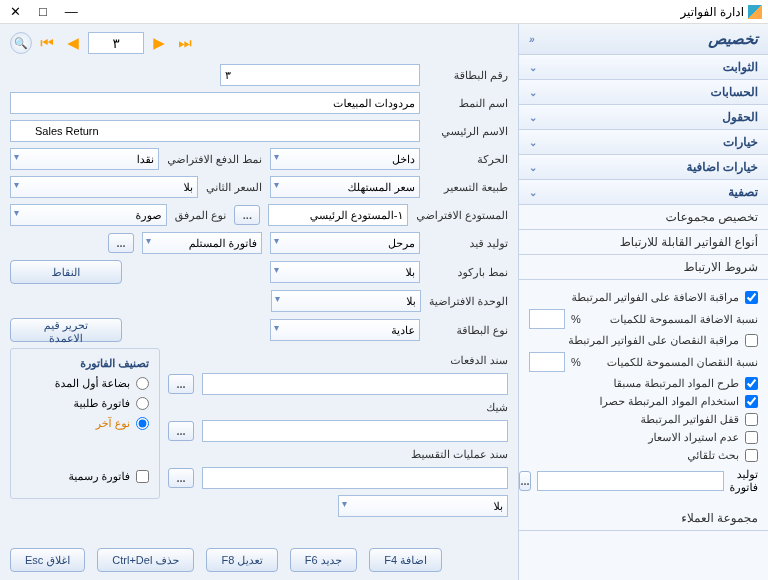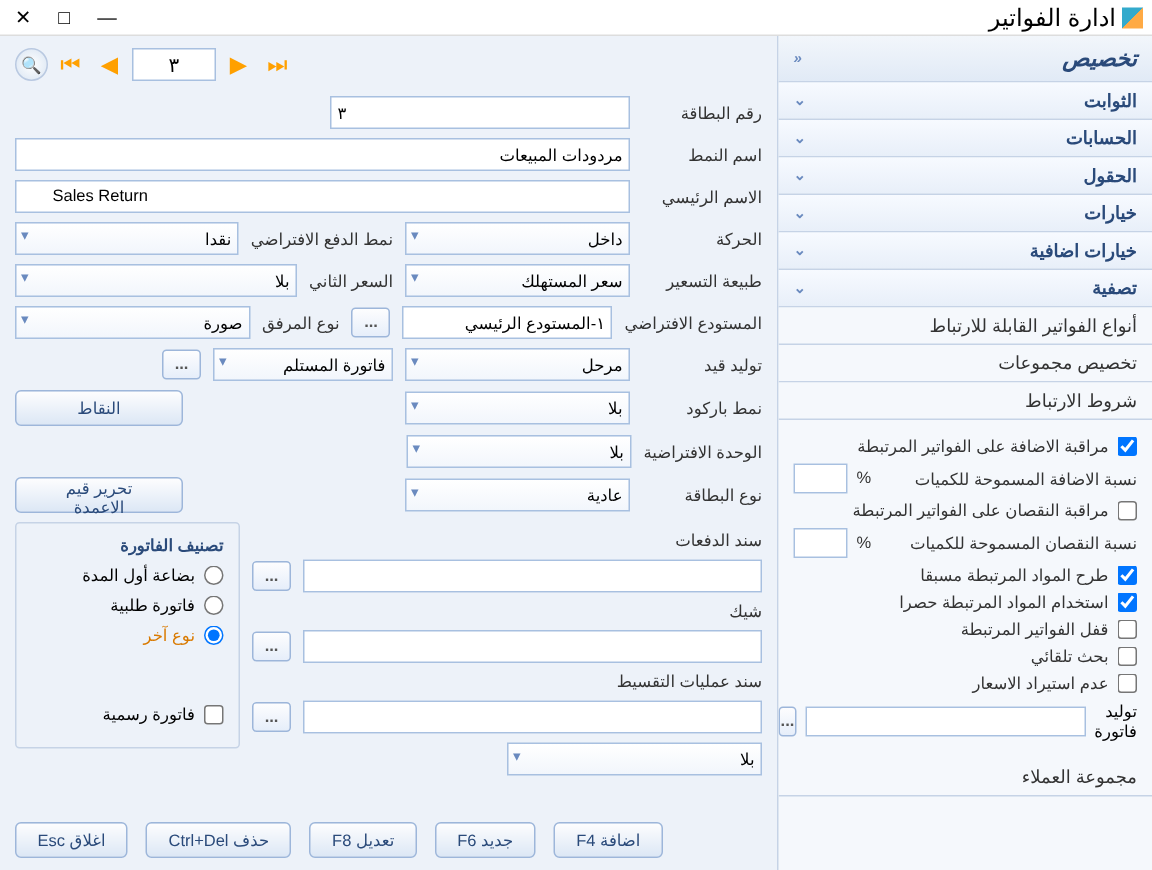--- a/index.html
+++ b/index.html
@@ -1,18 +1,18 @@
 <!DOCTYPE html>
 <html dir="rtl"><head>
 <meta charset="utf-8">
 <style>
 * { box-sizing: border-box; margin: 0; padding: 0; }
 body { font-family: Tahoma, Arial, sans-serif; font-size: 11px; background: #fff; direction: rtl; width: 768px; height: 580px; overflow: hidden; }
 .titlebar { height: 24px; display: flex; justify-content: space-between; align-items: center; padding: 0 6px; border-bottom: 1px solid #ddd; }
-.titlebar .title { display: flex; align-items: center; gap: 4px; font-size: 16px; }
+.titlebar .title { display: flex; align-items: center; gap: 4px; font-size: 12px; }
 .titlebar .controls { display: flex; gap: 10px; direction: ltr; font-size: 13px; }
 .titlebar .controls span { cursor: pointer; padding: 0 4px; }
 .logo-icon { width: 14px; height: 14px; background: linear-gradient(135deg,#3ac 50%,#fa4 50%); display: inline-block; }
 
 .main { display: flex; height: 556px; }
 
 .sidebar { width: 250px; background: #f5f8fc; border-left: 1px solid #c6d3e6; display: flex; flex-direction: column; overflow-y: auto; }
 .side-header { background: linear-gradient(#f2f6fb,#e1eaf6); padding: 6px 10px; font-size: 15px; font-weight: bold; font-style: italic; color: #2a4a7a; border-bottom: 1px solid #c6d3e6; display: flex; justify-content: space-between; align-items: center; }
 .side-item { background: linear-gradient(#f7faff,#e8eff9); padding: 5px 10px; font-size: 12px; font-weight: bold; color: #2a4a7a; border-bottom: 1px solid #c6d3e6; display: flex; justify-content: space-between; align-items: center; cursor: pointer; }
 .side-item.plain { background: #f5f8fc; font-weight: normal; color: #333; }
@@ -96,24 +96,24 @@
     <div class="side-item">
         <span>خيارات اضافية</span>
         <span class="chev">⌄</span>
       </div>
     <div class="side-item">
         <span>تصفية</span>
         <span class="chev">⌄</span>
       </div>
 
     <div class="side-item plain">
+        <span>تخصيص مجموعات</span>
+      </div>
+    <div class="side-item plain">
         <span>أنواع الفواتير القابلة للارتباط</span>
-      </div>
-    <div class="side-item plain">
-        <span>تخصيص مجموعات</span>
       </div>
     <div class="side-item plain">
         <span>شروط الارتباط</span>
       </div>
 
     <div class="side-panel">
       <div class="chk-row">
           <input type="checkbox" checked="" style="">
           <span>مراقبة الاضافة على الفواتير المرتبطة</span>
         </div>
@@ -138,25 +138,25 @@
       <div class="chk-row">
           <input type="checkbox" checked="" style="">
           <span>استخدام المواد المرتبطة حصرا</span>
         </div>
       <div class="chk-row">
           <input type="checkbox" style="">
           <span>قفل الفواتير المرتبطة</span>
         </div>
       <div class="chk-row">
           <input type="checkbox" style="">
+          <span>عدم استيراد الاسعار</span>
+        </div>
+      <div class="chk-row">
+          <input type="checkbox" style="">
           <span>بحث تلقائي</span>
-        </div>
-      <div class="chk-row">
-          <input type="checkbox" style="">
-          <span>عدم استيراد الاسعار</span>
         </div>
       <div class="gen-row">
         <span>توليد فاتورة</span>
         <input style="">
         <div class="dots-btn">...</div>
       </div>
     </div>
 
     <div class="side-item plain">
         <span>مجموعة العملاء</span>

